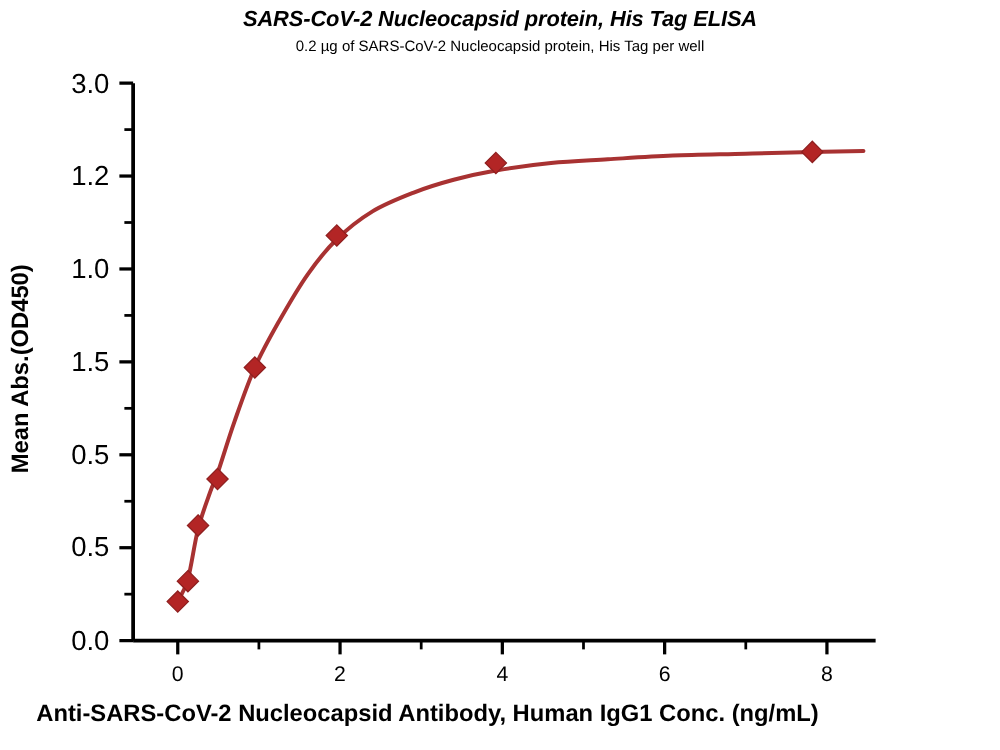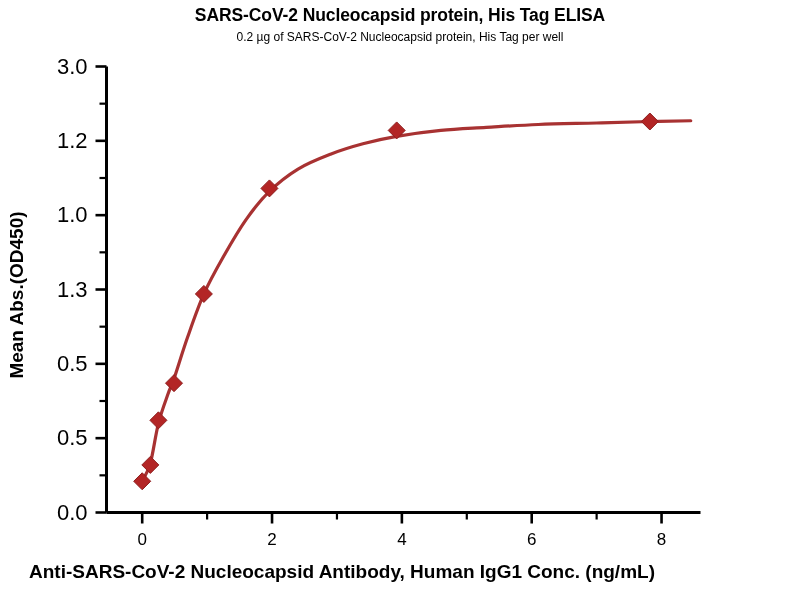--- a/index.html
+++ b/index.html
@@ -30,20 +30,21 @@
     top: 4px;
     width: 800px;
     text-align: center;
   }
   #chart-title {
     font-size: 17.5px;
     font-weight: bold;
     letter-spacing: -0.1px;
     line-height: 22px;
     white-space: nowrap;
+    font-style: italic;
   }
   #chart-subtitle {
     font-size: 12px;
     font-weight: normal;
     line-height: 22px;
     white-space: nowrap;
   }
 
   
   #ylabel {
@@ -159,21 +160,21 @@
         <polygon points="269.44426229508196,179.90666666666664 277.94426229508196,188.40666666666664 269.44426229508196,196.90666666666664 260.94426229508196,188.40666666666664" fill="#B32525" stroke="#8E1F1F" stroke-width="1"></polygon>
         <polygon points="396.68360655737706,121.92666666666673 405.18360655737706,130.42666666666673 396.68360655737706,138.92666666666673 388.18360655737706,130.42666666666673" fill="#B32525" stroke="#8E1F1F" stroke-width="1"></polygon>
         <polygon points="649.8639344262295,113.00666666666672 658.3639344262295,121.50666666666672 649.8639344262295,130.00666666666672 641.3639344262295,121.50666666666672" fill="#B32525" stroke="#8E1F1F" stroke-width="1"></polygon>
       </g>
   </svg>
 
   <div id="tick-labels-y">
       <div class="tick-label-y" style="left: 41.5px; top: 503.5px;">0.0</div>
       <div class="tick-label-y" style="left: 41.5px; top: 429.167px;">0.5</div>
       <div class="tick-label-y" style="left: 41.5px; top: 354.833px;">0.5</div>
-      <div class="tick-label-y" style="left: 41.5px; top: 280.5px;">1.3</div>
+      <div class="tick-label-y" style="left: 41.5px; top: 280.5px;">1.5</div>
       <div class="tick-label-y" style="left: 41.5px; top: 206.167px;">1.0</div>
       <div class="tick-label-y" style="left: 41.5px; top: 131.833px;">1.2</div>
       <div class="tick-label-y" style="left: 41.5px; top: 57.5px;">3.0</div>
     </div>
   <div id="tick-labels-x">
       <div class="tick-label-x" style="left: 122.205px; top: 530.5px;">0</div>
       <div class="tick-label-x" style="left: 252.041px; top: 530.5px;">2</div>
       <div class="tick-label-x" style="left: 381.877px; top: 530.5px;">4</div>
       <div class="tick-label-x" style="left: 511.713px; top: 530.5px;">6</div>
       <div class="tick-label-x" style="left: 641.549px; top: 530.5px;">8</div>

